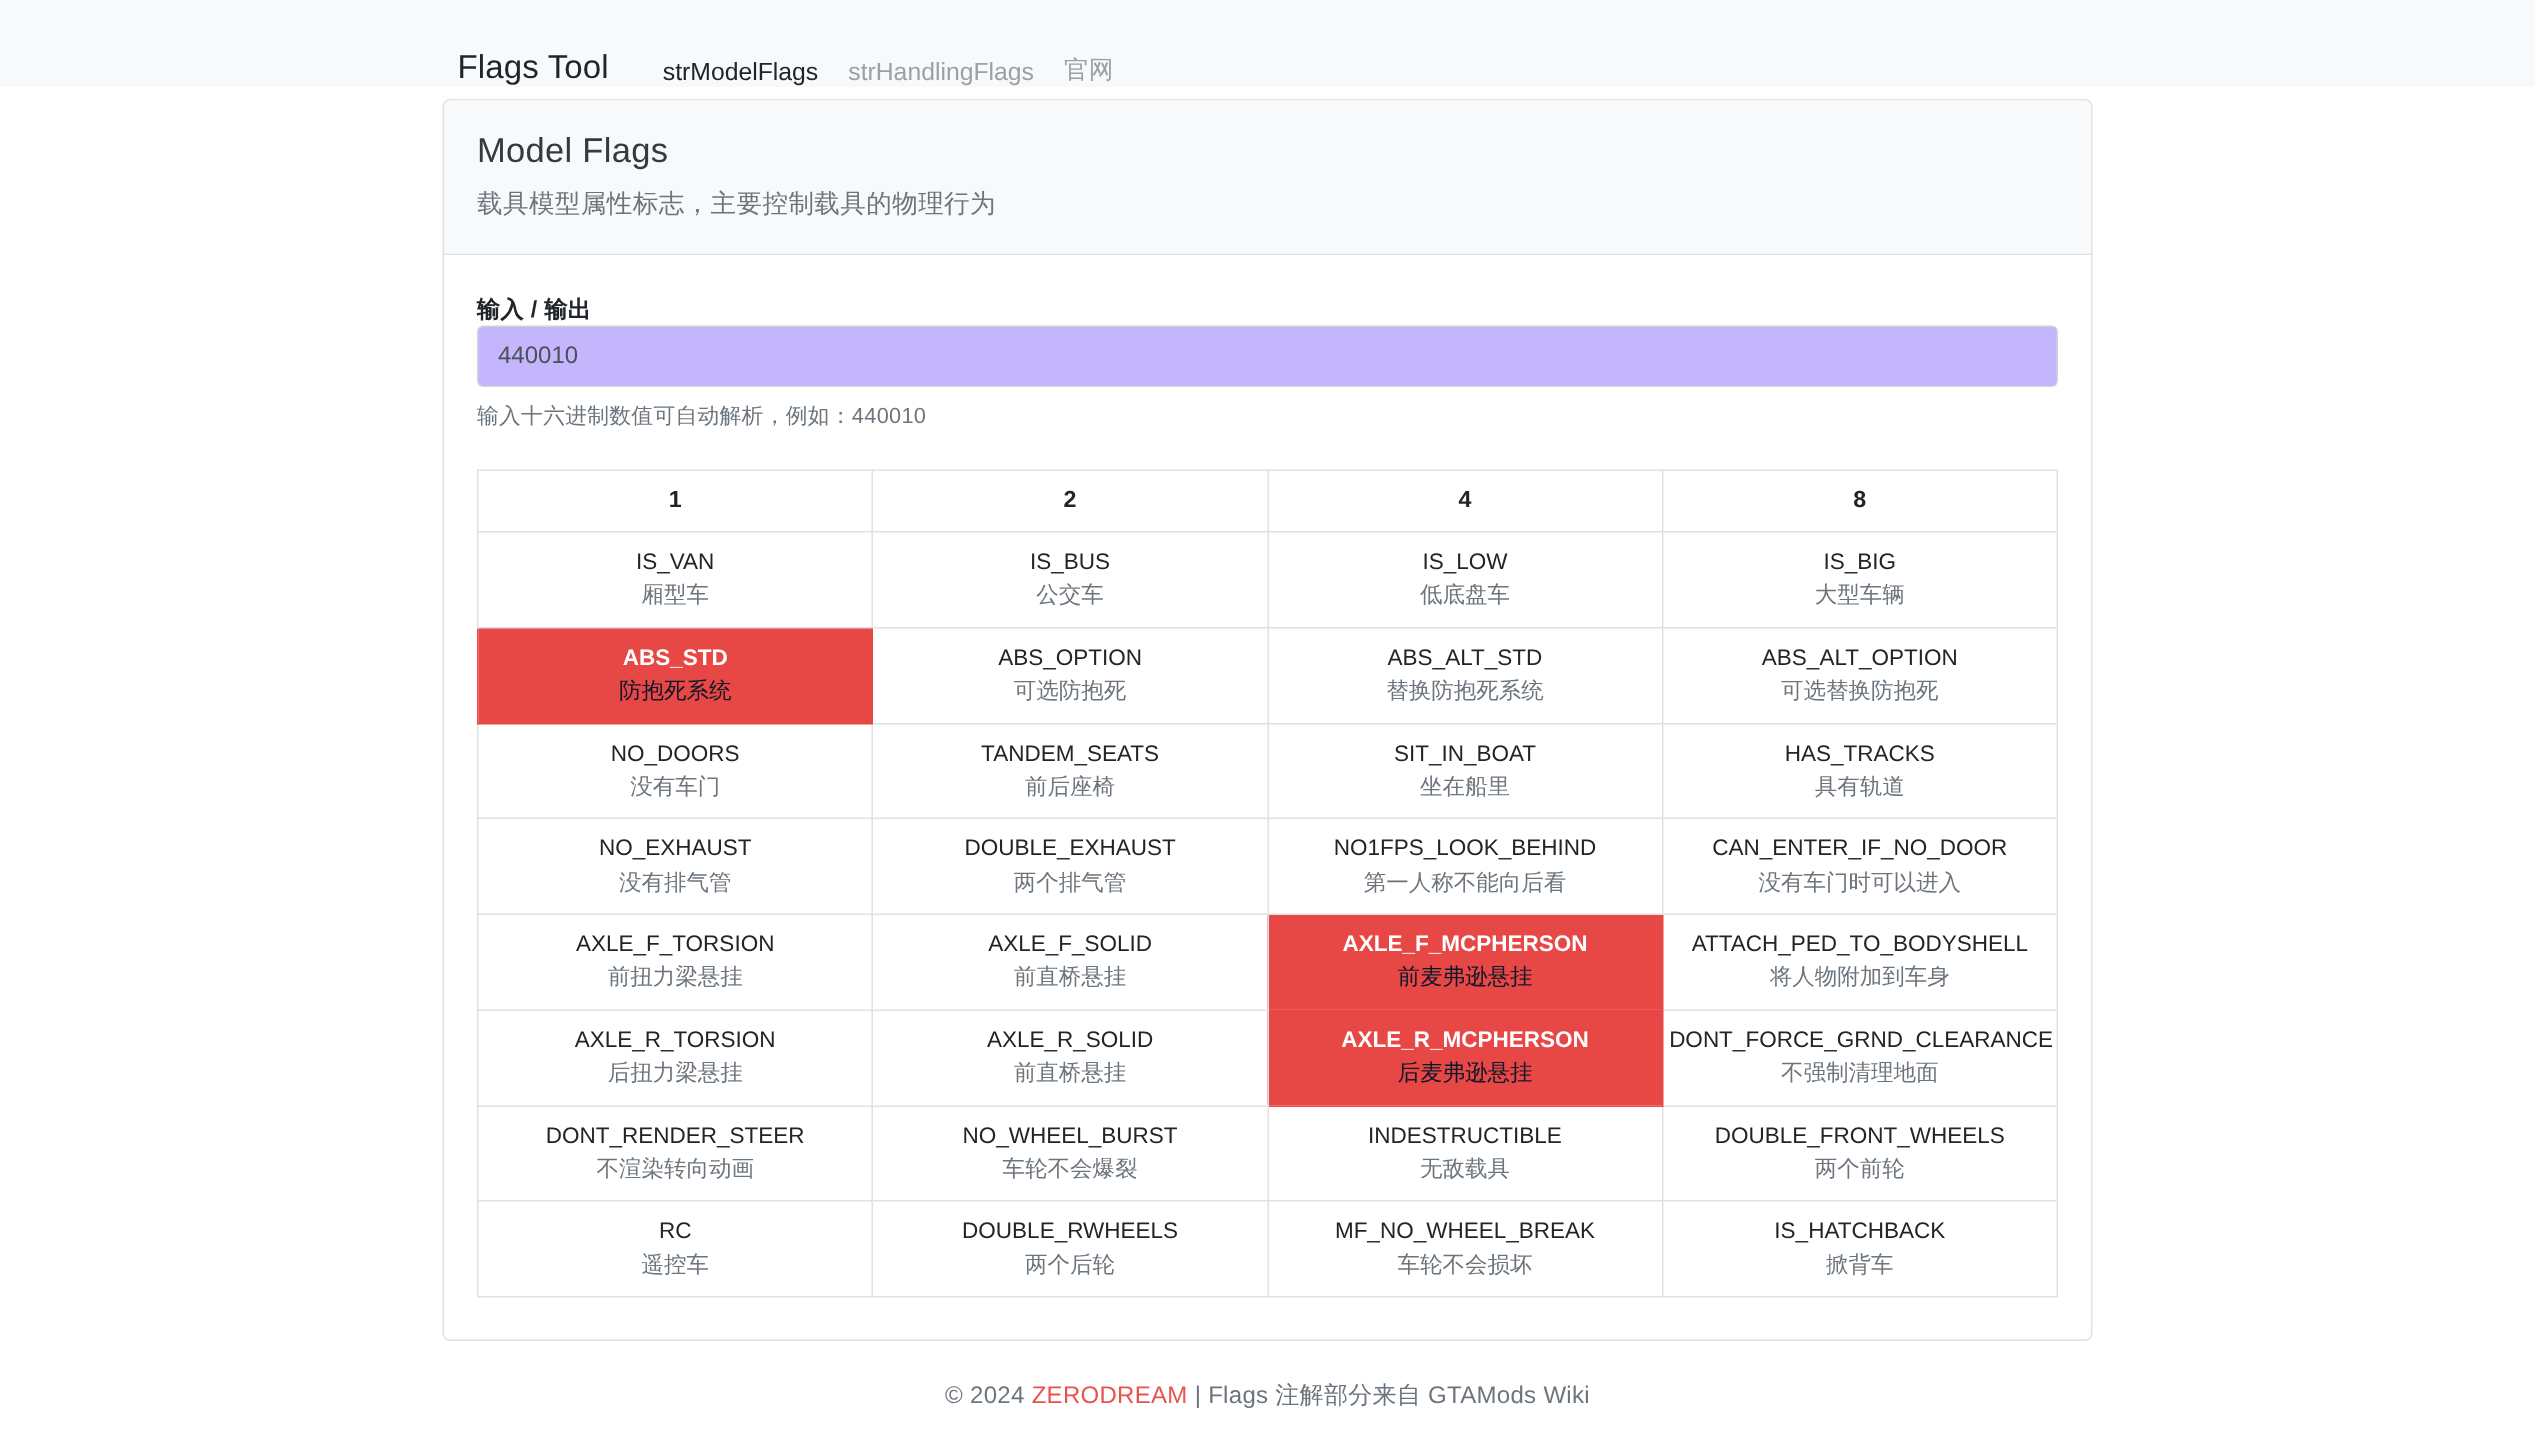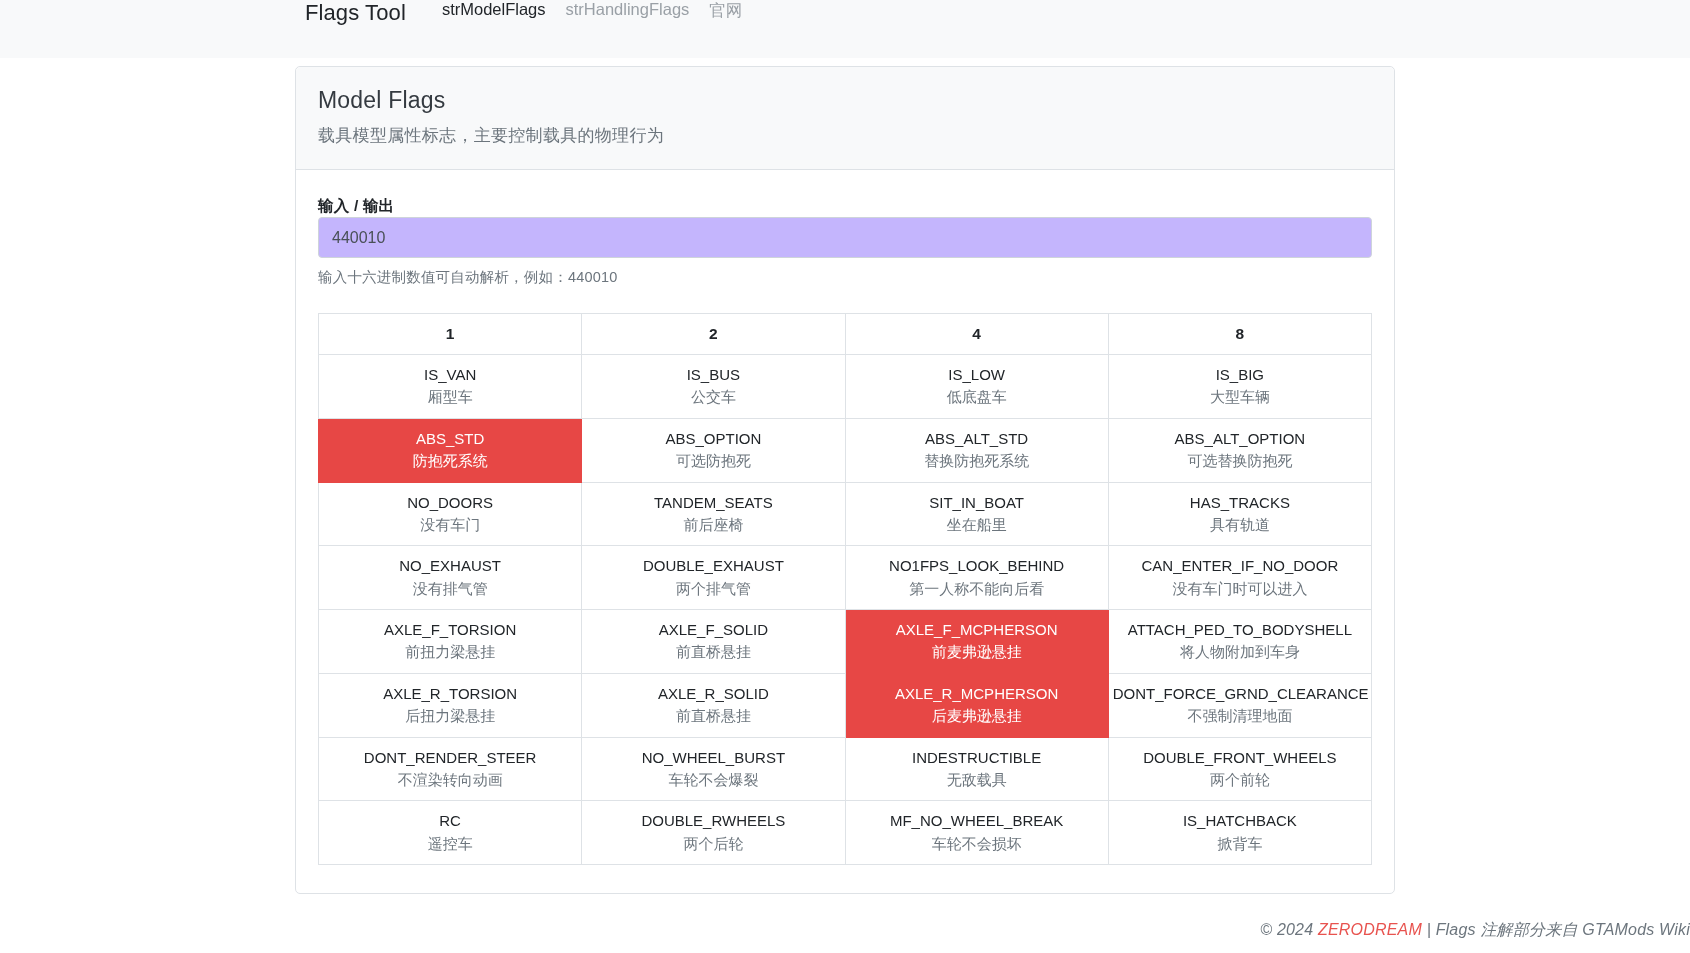--- a/index.html
+++ b/index.html
@@ -10,21 +10,21 @@
     font-family: "Liberation Sans", "DejaVu Sans", sans-serif;
     color: #212529;
     overflow: hidden;
   }
 
   
   .navbar {
     height: 58px;
     background: #f8f9fa;
     display: flex;
-    align-items: flex-start;
+    align-items: flex-end;
     padding-left: 305px;
     gap: 0;
   }
   .brand {
     font-size: 22px;
     color: #212529;
     font-weight: 400;
     letter-spacing: .1px;
     margin-right: 26px;
     cursor: pointer;
@@ -132,31 +132,30 @@
   .cell-desc {
     font-size: 15px;
     color: #6c757d;
     line-height: 1.5;
     white-space: nowrap;
   }
   td.active {
     background: #e74745;
     border-color: #e74745;
   }
-  td.active .cell-name { color: #ffffff; font-weight: normal; }
-  td.active .cell-desc { color: #ffffff; font-family: Liberation Serif, serif; }
+  td.active .cell-name { color: #ffffff; font-weight: bold; }
+  td.active .cell-desc { color: #0f172a; font-family: Liberation Serif, serif; }
 
   
   .footer {
-    text-align: right;
+    text-align: center;
     font-size: 16px;
     color: #6c757d;
     padding: 26px 0 0 0;
     letter-spacing: .2px;
-    font-style: italic;
   }
   .footer .accent { color: #e8534f; }
 </style>
 </head>
 <body>
 
 <div class="navbar">
   <span class="brand">Flags Tool</span>
   <a class="nav-link">strModelFlags</a>
   <a class="nav-link muted">strHandlingFlags</a>

